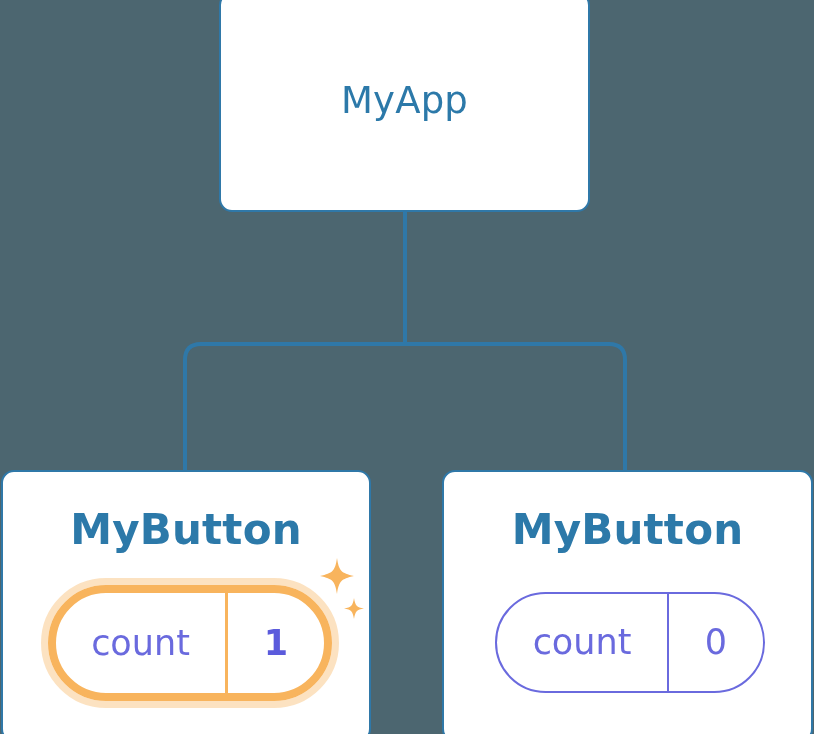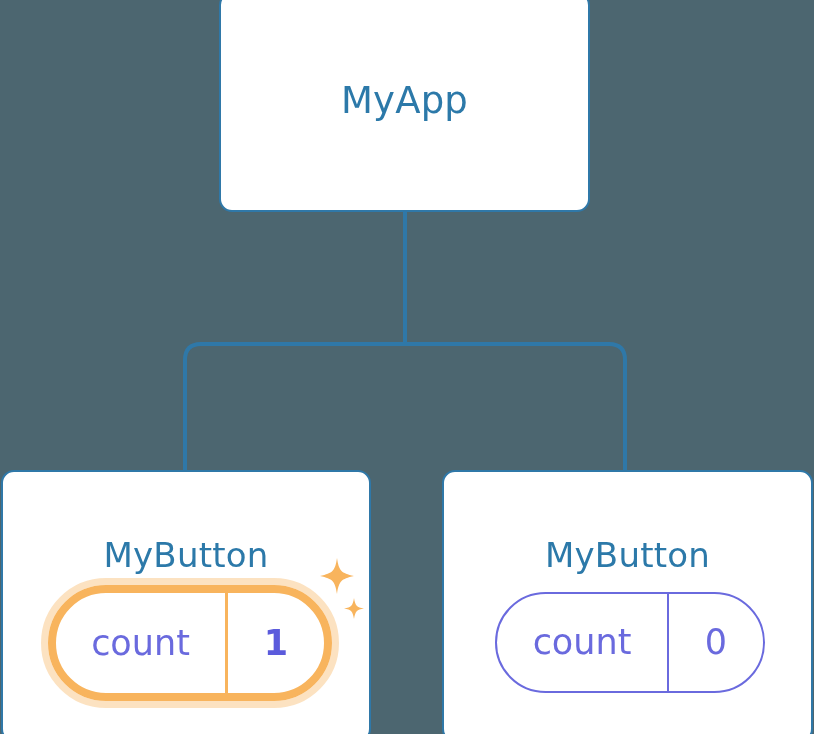--- a/index.html
+++ b/index.html
@@ -68,22 +68,23 @@
     font-weight: 400;
     letter-spacing: 0.2px;
     white-space: nowrap;
   }
   .node-root .node-title {
     top: 85px;
     font-size: 37px;
   }
   .node-child-left .node-title,
   .node-child-right .node-title {
-    top: 63px;
-    font-size: 34px;
+    top: 33px;
+    font-size: 42px;
+    font-weight: bold;
   }
 
   
   .pill {
     position: absolute;
     box-sizing: border-box;
     display: flex;
     align-items: stretch;
     background: #ffffff;
   }

